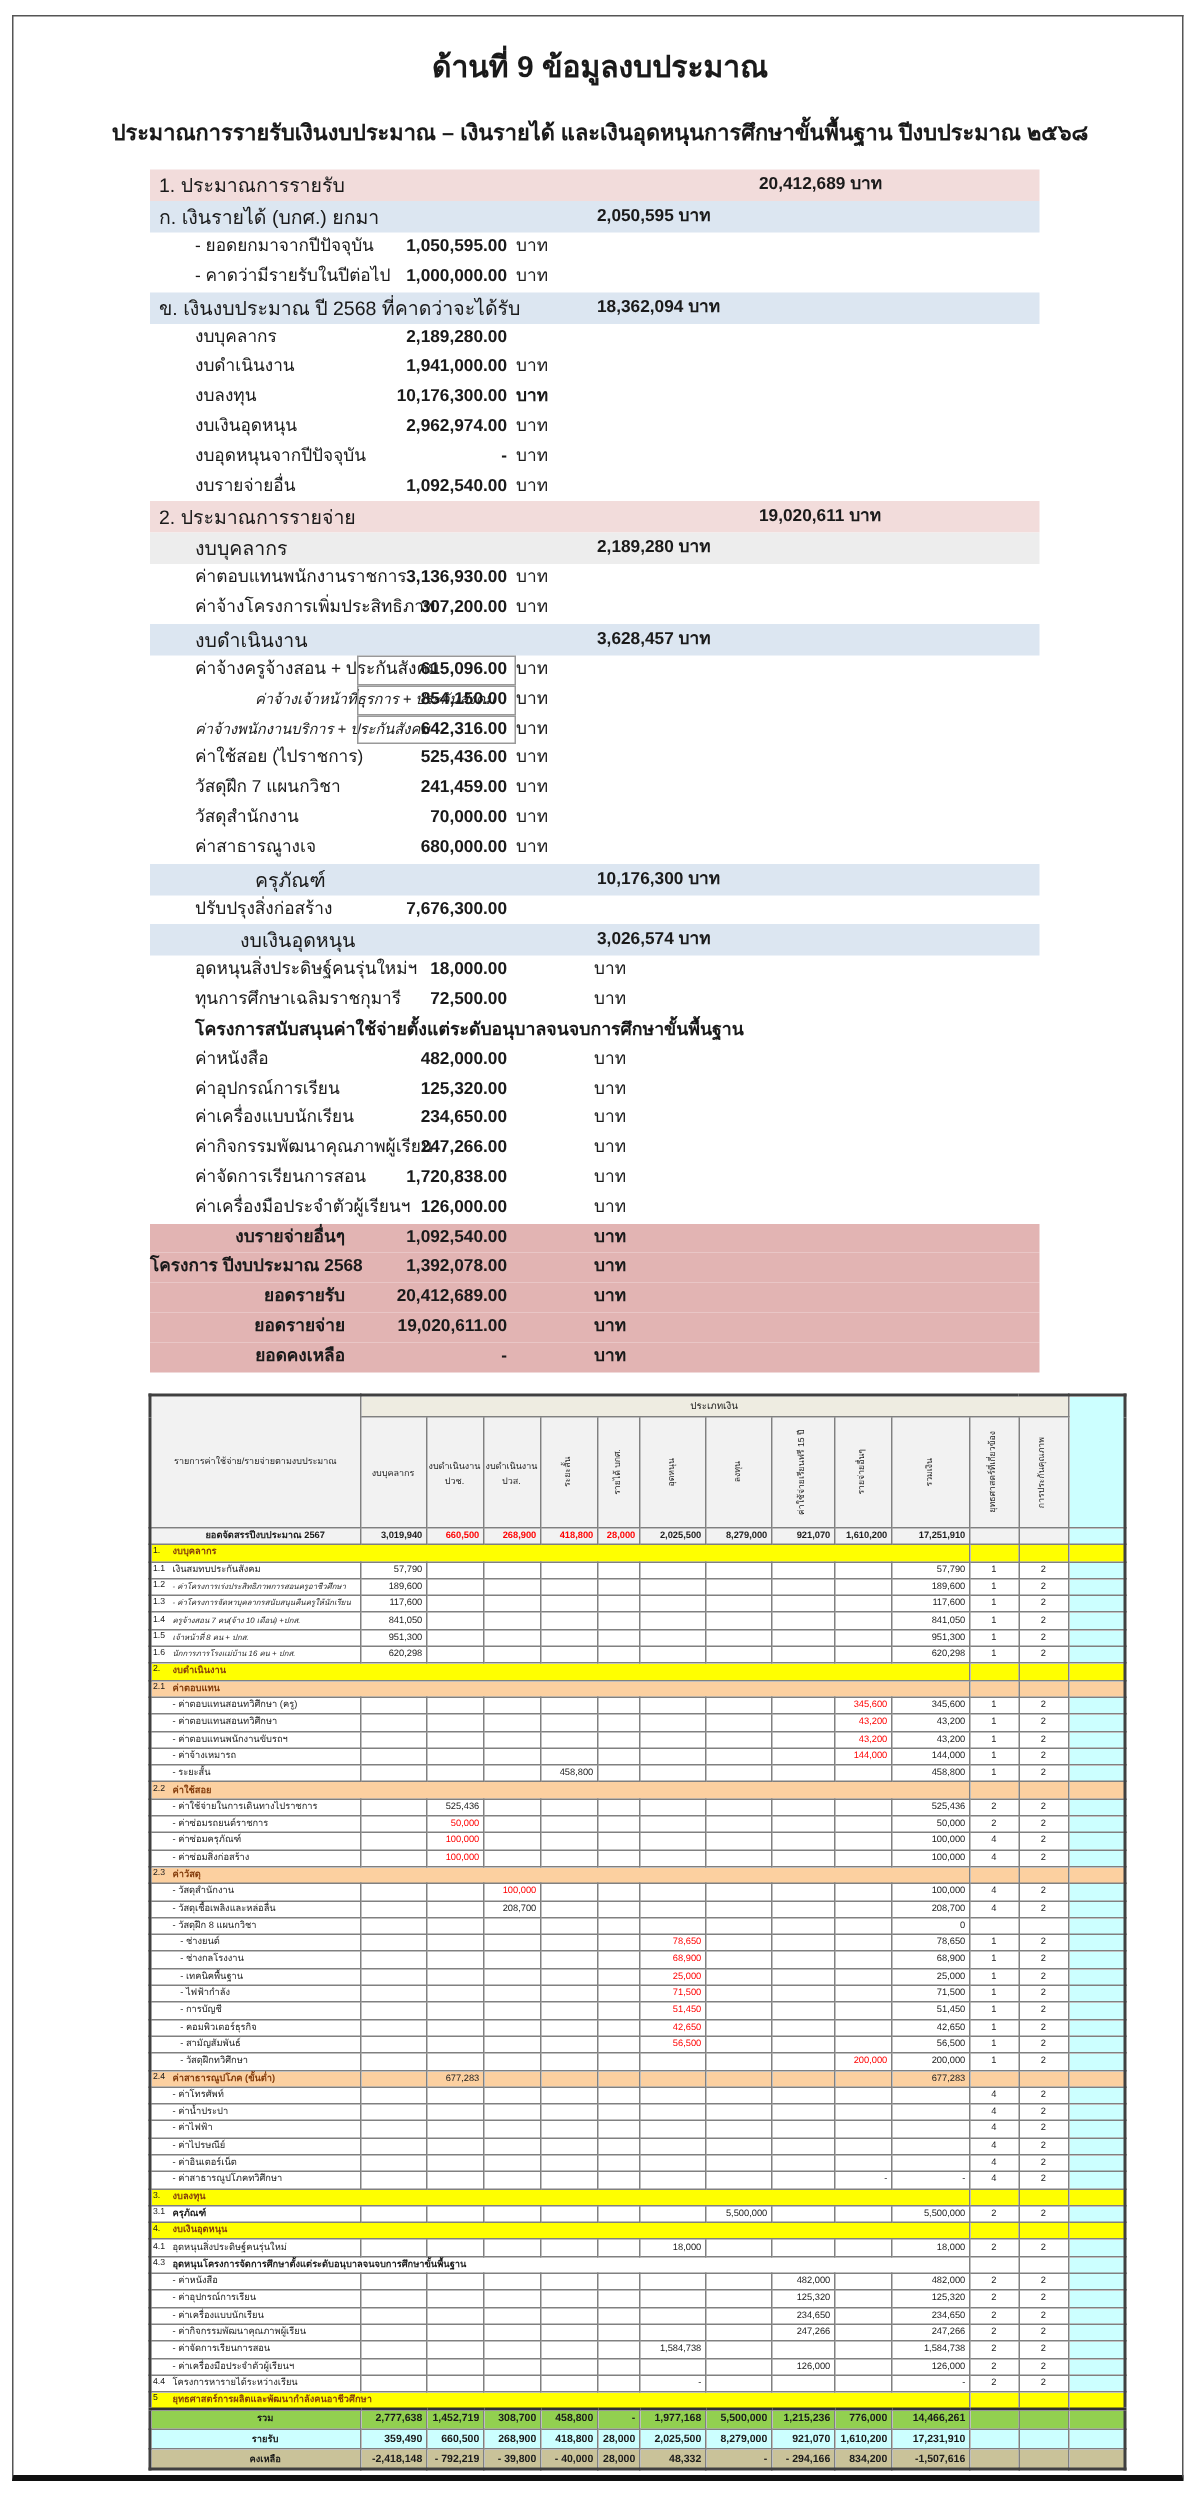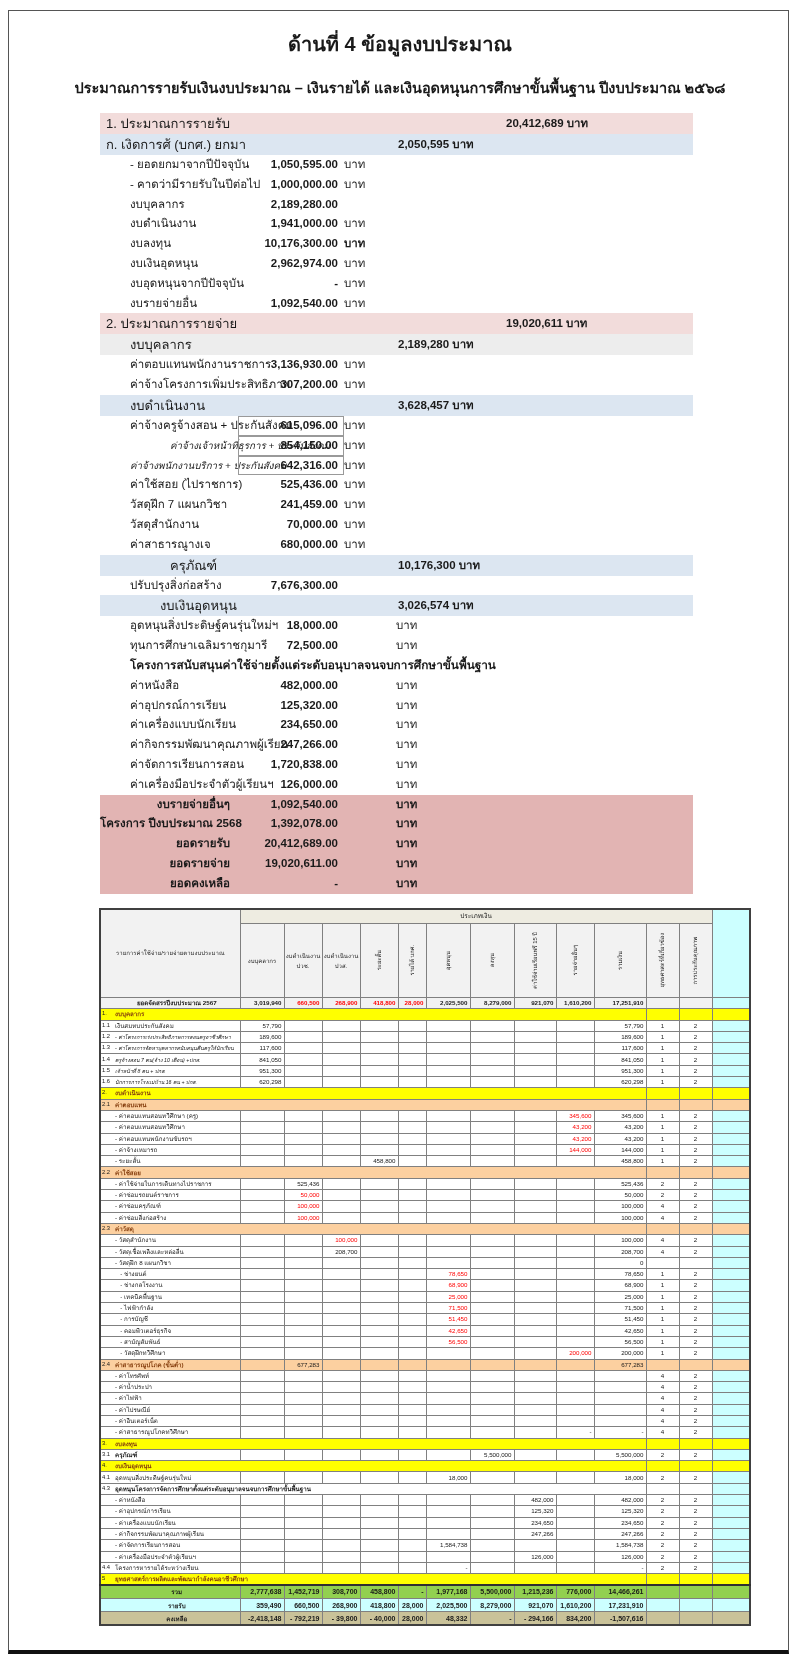--- a/index.html
+++ b/index.html
@@ -63,41 +63,45 @@
   tr.green td,tr.cyanrow td,tr.tan td{font-size:7px !important;}
   tr.green td.desc,tr.cyanrow td.desc,tr.tan td.desc{text-align:center;}
   tr.green td{border-top:2px solid #303030;}
   tr.yellow td.cyan-cell,tr.orange td.cyan-cell,tr.green td.cyan-cell,tr.cyanrow td.cyan-cell,tr.tan td.cyan-cell{background:transparent;}
 </style>
 </head>
 <body>
 
 <div class="frame"></div>
 
-<div class="page-title">ด้านที่ 4 ข้อมูลงบประมาณ</div>
+<div class="page-title">ด้านที่ 9 ข้อมูลงบประมาณ</div>
 <div class="page-subtitle">ประมาณการรายรับเงินงบประมาณ – เงินรายได้ และเงินอุดหนุนการศึกษาขั้นพื้นฐาน ปีงบประมาณ ๒๕๖๘</div>
 
 <div class="top-sheet" id="top-sheet">
     <div class="srow pink">
       <span class="lbl" style="left: 6px;">1. ประมาณการรายรับ</span>
       <span class="amt far">20,412,689 บาท</span>
     </div>
     <div class="srow blue">
-      <span class="lbl" style="left: 6px;">ก. เงิดการศ้ (บกศ.) ยกมา</span>
+      <span class="lbl" style="left: 6px;">ก. เงินรายได้ (บกศ.) ยกมา</span>
       <span class="amt mid">2,050,595 บาท</span>
     </div>
     <div class="srow plain">
       <span class="lbl" style="left: 30px;">- ยอดยกมาจากปีปัจจุบัน</span>
       <span class="val">1,050,595.00</span>
       <span class="unit">บาท</span>
     </div>
     <div class="srow plain">
       <span class="lbl" style="left: 30px;">- คาดว่ามีรายรับในปีต่อไป</span>
       <span class="val">1,000,000.00</span>
       <span class="unit">บาท</span>
+    </div>
+    <div class="srow blue">
+      <span class="lbl" style="left: 6px;">ข. เงินงบประมาณ ปี 2568 ที่คาดว่าจะได้รับ</span>
+      <span class="amt mid">18,362,094 บาท</span>
     </div>
     <div class="srow plain">
       <span class="lbl" style="left: 30px;">งบบุคลากร</span>
       <span class="val">2,189,280.00</span>
     </div>
     <div class="srow plain">
       <span class="lbl" style="left: 30px;">งบดำเนินงาน</span>
       <span class="val">1,941,000.00</span>
       <span class="unit">บาท</span>
     </div>

